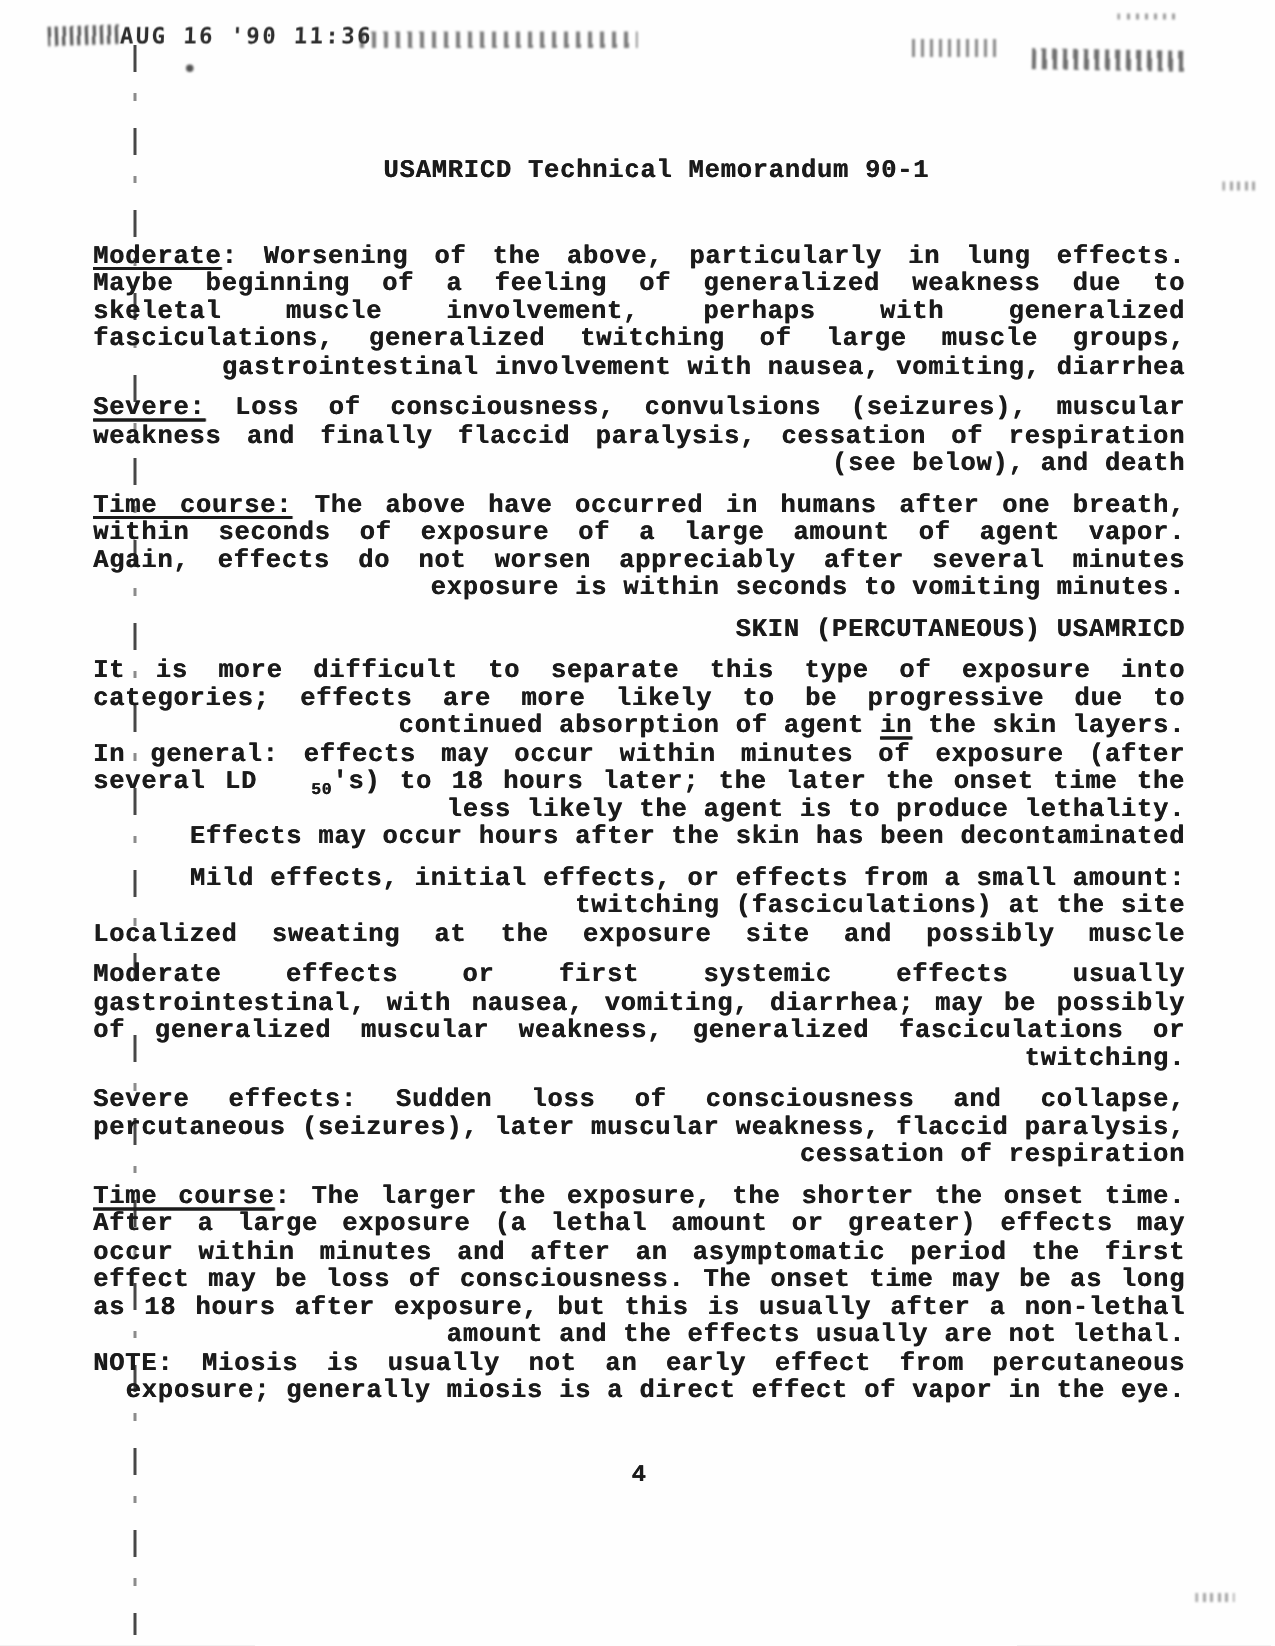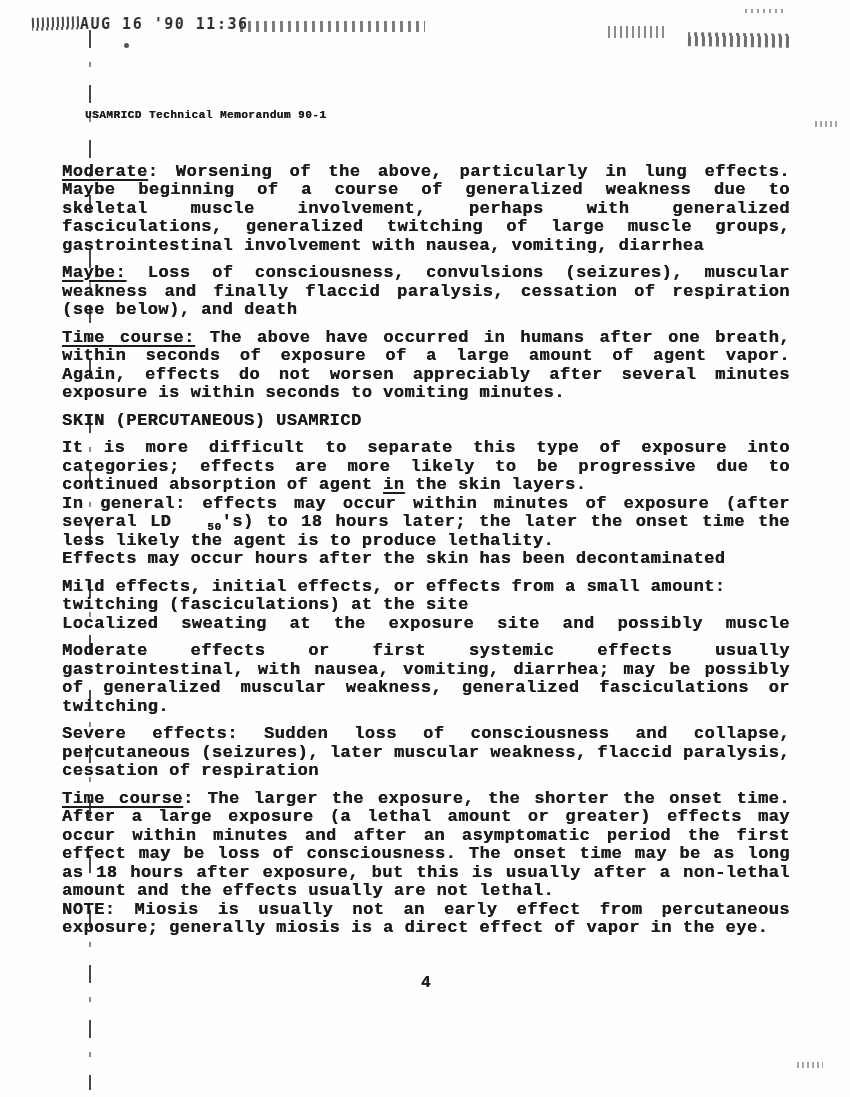--- a/index.html
+++ b/index.html
@@ -28,29 +28,31 @@
   
   .fold-line {
     position:absolute; left:89px; top:30px; width:2px; height:1060px;
     background:repeating-linear-gradient(to bottom,
       rgba(25,25,25,.8) 0 18px, transparent 18px 32px,
       rgba(25,25,25,.5) 32px 37px, transparent 37px 55px);
   }
   
   .content { position:absolute; left:62px; top:106px; width:728px; }
   .doc-title {
-    font-size:11px; font-weight:700; line-height:18.5px;
+    font-size:17px; font-weight:700; line-height:18.5px;
     letter-spacing:.5px; margin:0 0 38px 23px;
     text-shadow:.3px 0 0 currentColor;
+    text-align:center;
   }
   .para { margin:0 0 9px 0; }
   .line {
     font-size:17px; font-weight:700; line-height:18.5px;
     letter-spacing:.5px; white-space:normal;
     text-shadow:.3px 0 0 currentColor;
+    text-align:right;
   }
   .line.j { text-align:justify; text-align-last:justify; }
   .line u { text-decoration-thickness:1.5px; text-underline-offset:3px; }
   .line sub { font-size:11px; line-height:0;padding-left:36px; }
   .page-number {
     margin-top:36px; text-align:center;
     font-size:16px; font-weight:700; letter-spacing:.5px;
     text-shadow:.3px 0 0 currentColor;
   }
 </style>
@@ -70,27 +72,27 @@
   <div class="noise n7"></div>
   <div class="noise n8"></div>
 
   <div class="fold-line"></div>
 
   <div class="content">
     <div class="doc-title">USAMRICD Technical Memorandum 90-1</div>
     <div>
         <div class="para">
           <div class="line j"><u>Moderate</u>:  Worsening of the above, particularly in lung effects.</div>
-          <div class="line j">Maybe beginning of a course of generalized weakness due to</div>
+          <div class="line j">Maybe beginning of a feeling of generalized weakness due to</div>
           <div class="line j">skeletal muscle involvement, perhaps with generalized</div>
           <div class="line j">fasciculations, generalized twitching of large muscle groups,</div>
           <div class="line">gastrointestinal involvement with nausea, vomiting, diarrhea</div>
         </div>
         <div class="para">
-          <div class="line j"><u>Maybe:</u>  Loss of consciousness, convulsions (seizures), muscular</div>
+          <div class="line j"><u>Severe:</u>  Loss of consciousness, convulsions (seizures), muscular</div>
           <div class="line j">weakness and finally flaccid paralysis, cessation of respiration</div>
           <div class="line">(see below), and death</div>
         </div>
         <div class="para">
           <div class="line j"><u>Time course:</u>  The above have occurred in humans after one breath,</div>
           <div class="line j">within seconds of exposure of a large amount of agent vapor.</div>
           <div class="line j">Again, effects do not worsen appreciably after several minutes</div>
           <div class="line">exposure is within seconds to vomiting minutes.</div>
         </div>
         <div class="para">

